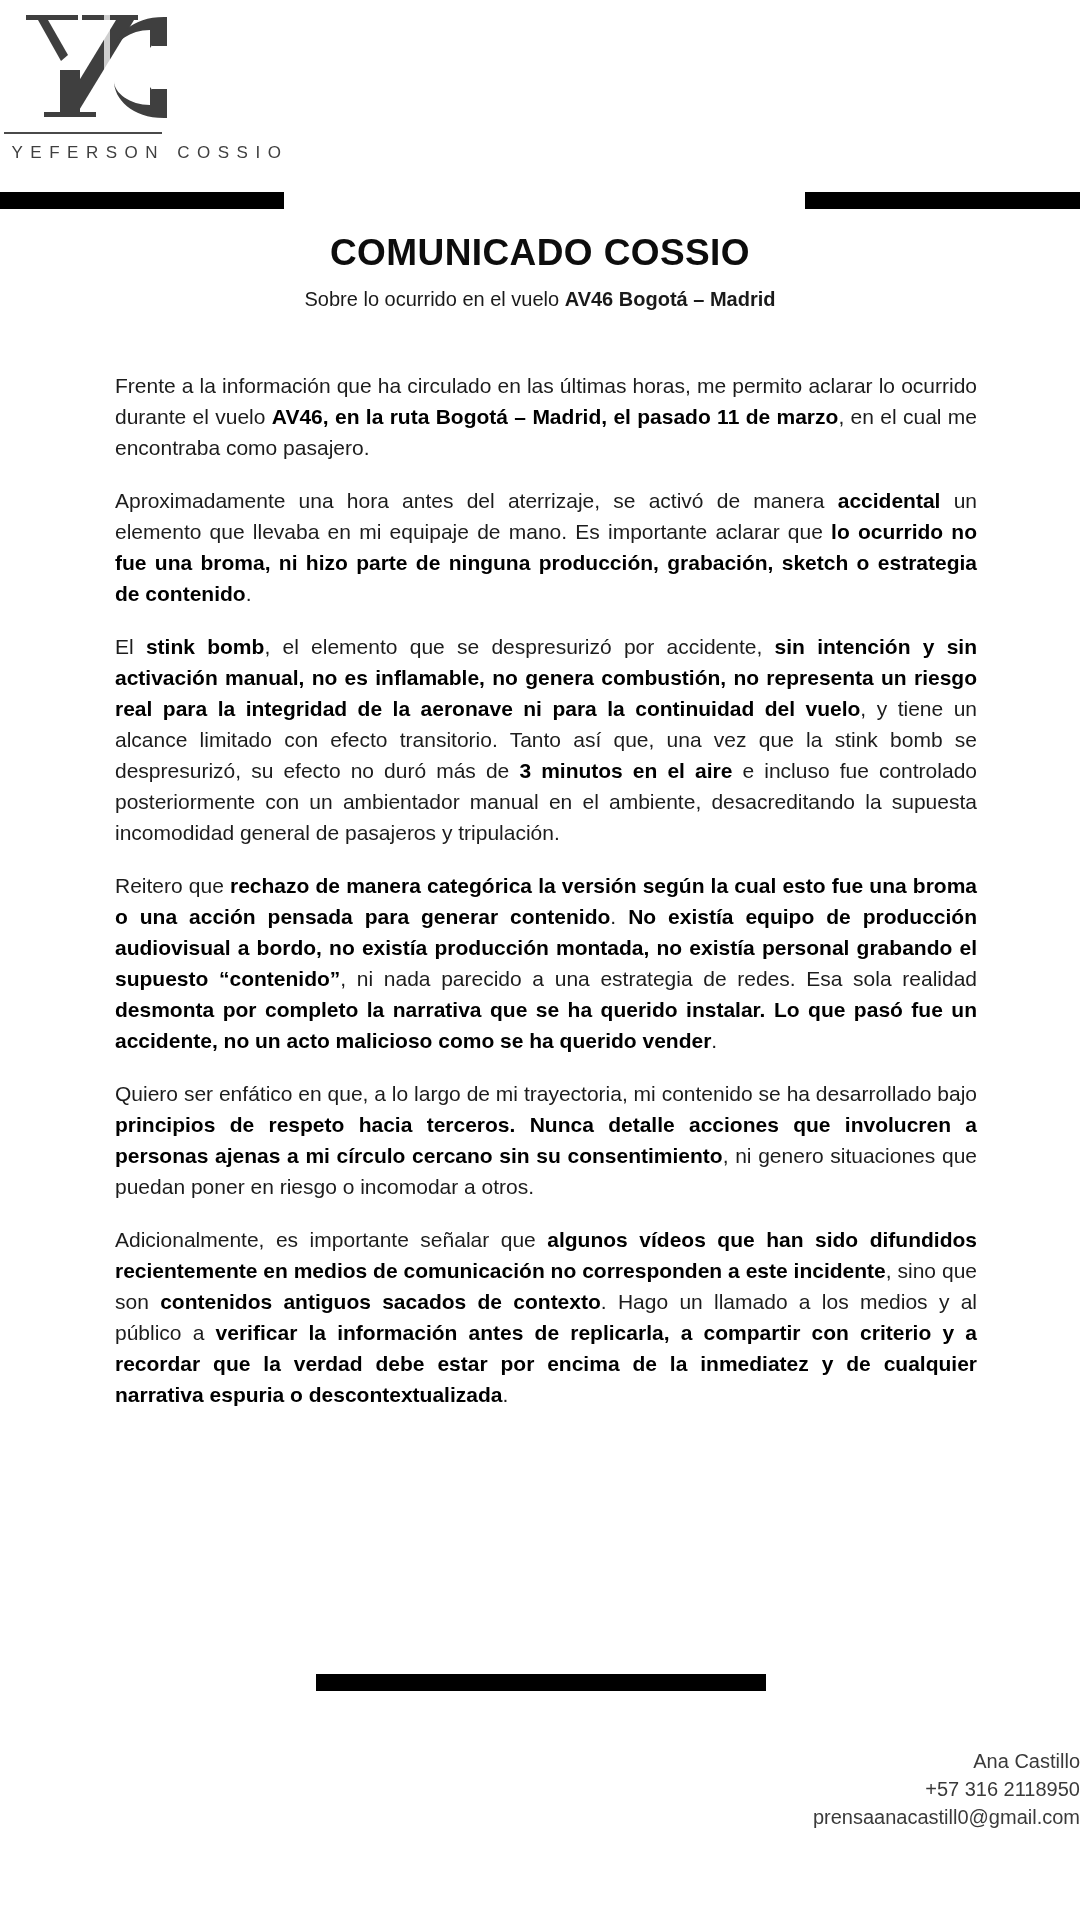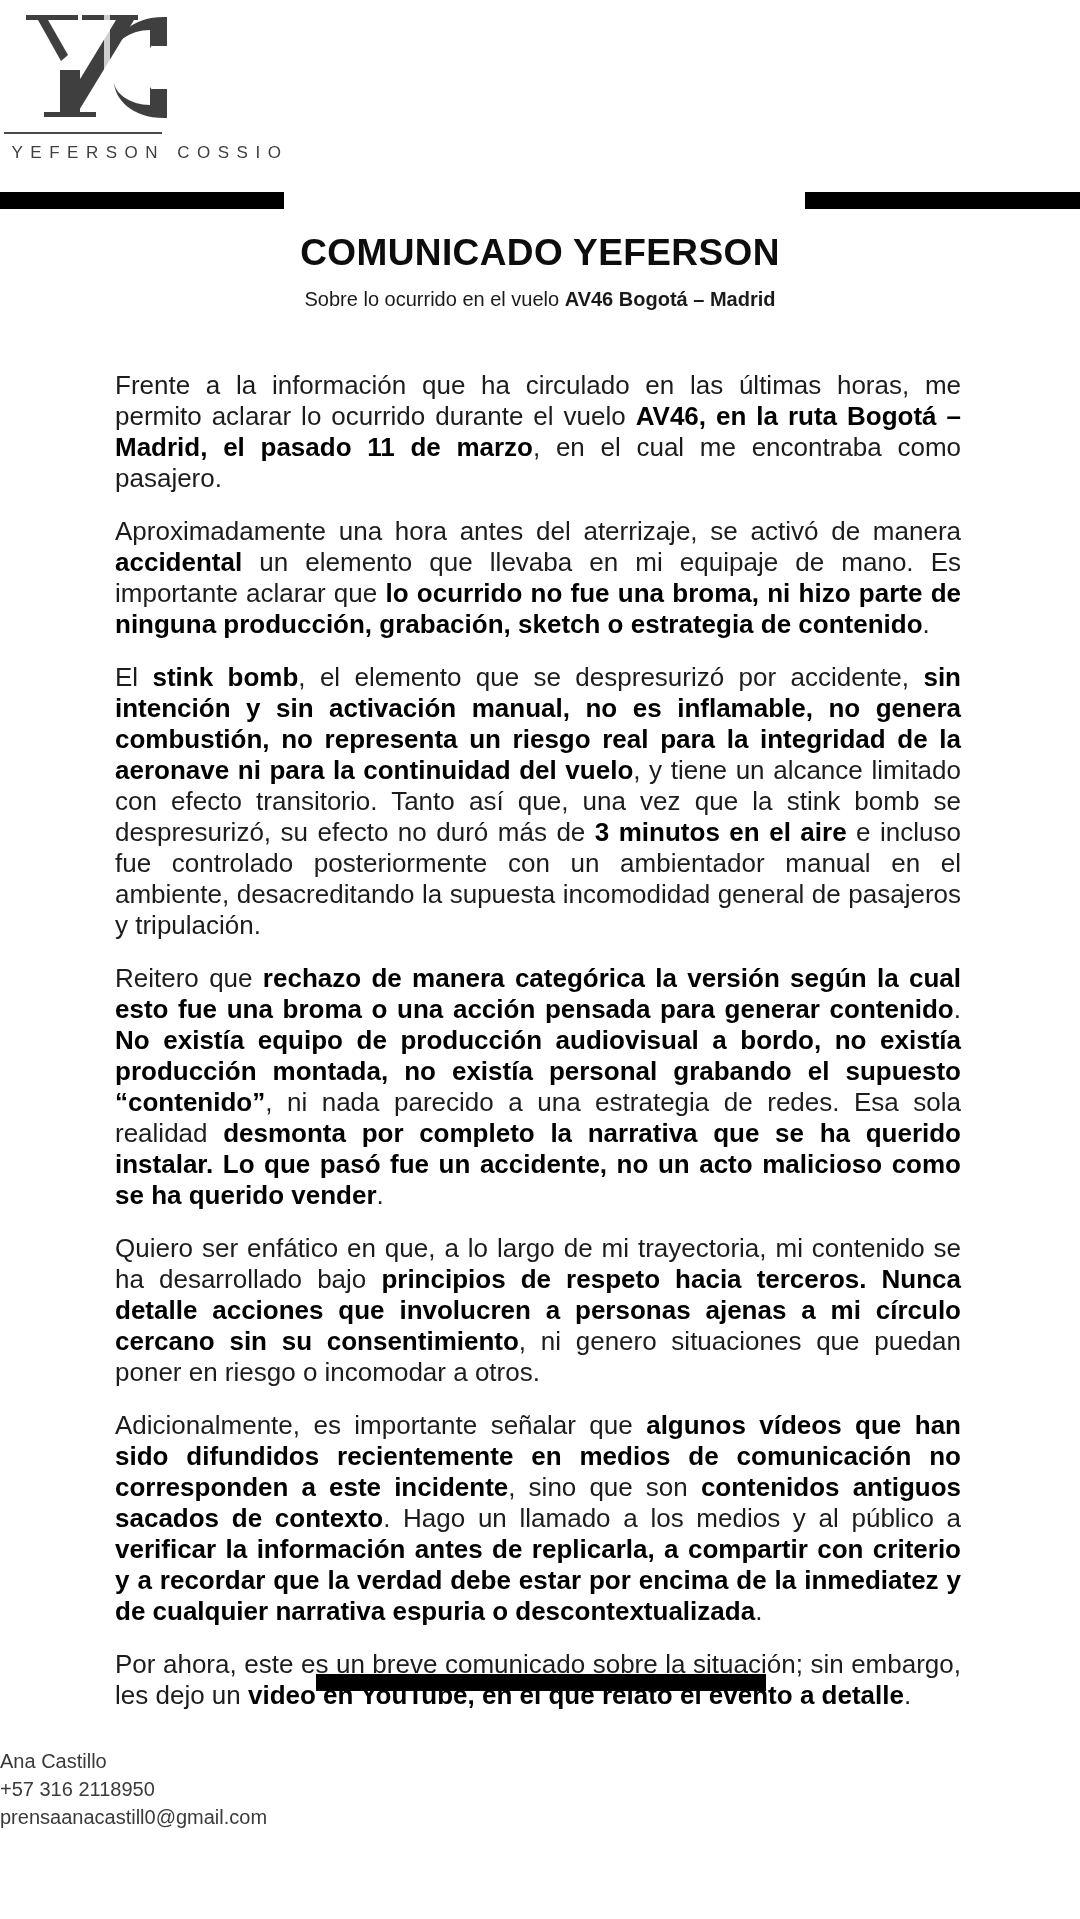--- a/index.html
+++ b/index.html
@@ -99,22 +99,22 @@
   .doc-subtitle b { font-weight: bold; margin-top: 19px; }
 
   
   .body-copy {
     position: absolute;
     top: 370px;
     left: 115px;
     width: 862px;
   }
   .body-copy p {
-    margin: 0 16px 22px 0;
-    font-size: 26px;
+    margin: 0 0 22px 0;
+    font-size: 21px;
     line-height: 31px;
     text-align: justify;
     text-justify: inter-word;
     color: #1c1c1c;
     hyphens: none;
   }
   .body-copy p:last-child { margin-bottom: 0; }
   .body-copy b { font-weight: bold; color: #000; }
 
   
@@ -124,21 +124,21 @@
     left: 316px;
     width: 450px;
     height: 17px;
     background: #000000;
   }
   .footer-contact {
     position: absolute;
     top: 1747px;
     left: 0;
     width: 1080px;
-    text-align: left;
+    text-align: right;
   }
   .footer-contact div {
     font-size: 20px;
     line-height: 28px;
     color: #3a3a3a;
     font-weight: 400;
   }
 </style>
 </head>
 <body>
@@ -171,32 +171,31 @@
 
       <rect x="100" y="0" width="6" height="122" fill="#ffffff" opacity="0.75"></rect>
     </svg>
     <div class="logo-rule"></div>
     <div class="logo-name">YEFERSON COSSIO</div>
   </div>
 
   <div class="bar-left"></div>
   <div class="bar-right"></div>
 
-  <div class="doc-title">COMUNICADO YEFERSON</div>
+  <div class="doc-title">COMUNICADO COSSIO</div>
 
   <div class="doc-subtitle"><span>Sobre lo ocurrido en el vuelo </span><b>AV46 Bogotá – Madrid</b></div>
 
   <div class="body-copy">
       <p><span>Frente a la información que ha circulado en las últimas horas, me permito aclarar lo ocurrido durante el vuelo </span><b>AV46, en la ruta Bogotá – Madrid, el pasado 11 de marzo</b><span>, en el cual me encontraba como pasajero.</span></p>
       <p><span>Aproximadamente una hora antes del aterrizaje, se activó de manera </span><b>accidental</b><span> un elemento que llevaba en mi equipaje de mano. Es importante aclarar que </span><b>lo ocurrido no fue una broma, ni hizo parte de ninguna producción, grabación, sketch o estrategia de contenido</b><span>.</span></p>
       <p><span>El </span><b>stink bomb</b><span>, el elemento que se despresurizó por accidente, </span><b>sin intención y sin activación manual, no es inflamable, no genera combustión, no representa un riesgo real para la integridad de la aeronave ni para la continuidad del vuelo</b><span>, y tiene un alcance limitado con efecto transitorio. Tanto así que, una vez que la stink bomb se despresurizó, su efecto no duró más de </span><b>3 minutos en el aire</b><span> e incluso fue controlado posteriormente con un ambientador manual en el ambiente, desacreditando la supuesta incomodidad general de pasajeros y tripulación.</span></p>
       <p><span>Reitero que </span><b>rechazo de manera categórica la versión según la cual esto fue una broma o una acción pensada para generar contenido</b><span>. </span><b>No existía equipo de producción audiovisual a bordo, no existía producción montada, no existía personal grabando el supuesto “contenido”</b><span>, ni nada parecido a una estrategia de redes. Esa sola realidad </span><b>desmonta por completo la narrativa que se ha querido instalar. Lo que pasó fue un accidente, no un acto malicioso como se ha querido vender</b><span>.</span></p>
       <p><span>Quiero ser enfático en que, a lo largo de mi trayectoria, mi contenido se ha desarrollado bajo </span><b>principios de respeto hacia terceros. Nunca detalle acciones que involucren a personas ajenas a mi círculo cercano sin su consentimiento</b><span>, ni genero situaciones que puedan poner en riesgo o incomodar a otros.</span></p>
       <p><span>Adicionalmente, es importante señalar que </span><b>algunos vídeos que han sido difundidos recientemente en medios de comunicación no corresponden a este incidente</b><span>, sino que son </span><b>contenidos antiguos sacados de contexto</b><span>. Hago un llamado a los medios y al público a </span><b>verificar la información antes de replicarla, a compartir con criterio y a recordar que la verdad debe estar por encima de la inmediatez y de cualquier narrativa espuria o descontextualizada</b><span>.</span></p>
-      <p><span>Por ahora, este es un breve comunicado sobre la situación; sin embargo, les dejo un </span><b>video en YouTube, en el que relato el evento a detalle</b><span>.</span></p>
     </div>
 
   <div class="footer-bar"></div>
   <div class="footer-contact">
     <div>Ana Castillo</div>
     <div>+57 316 2118950</div>
     <div>prensaanacastill0@gmail.com</div>
   </div>
 
 </div>

